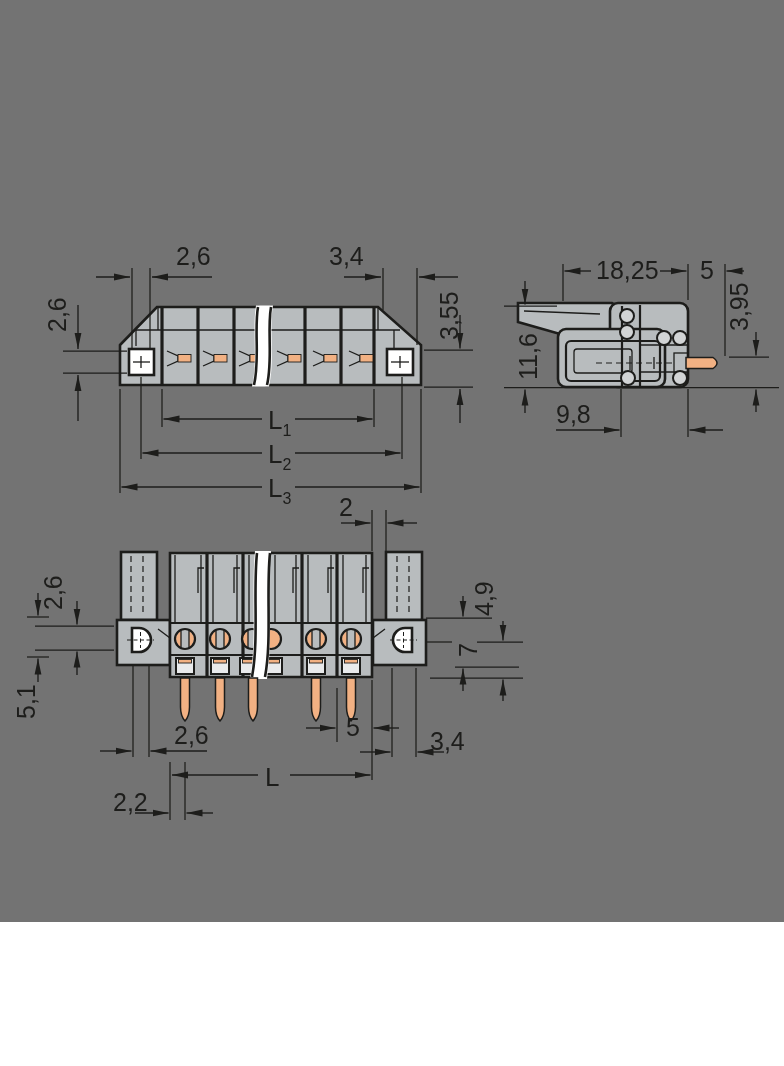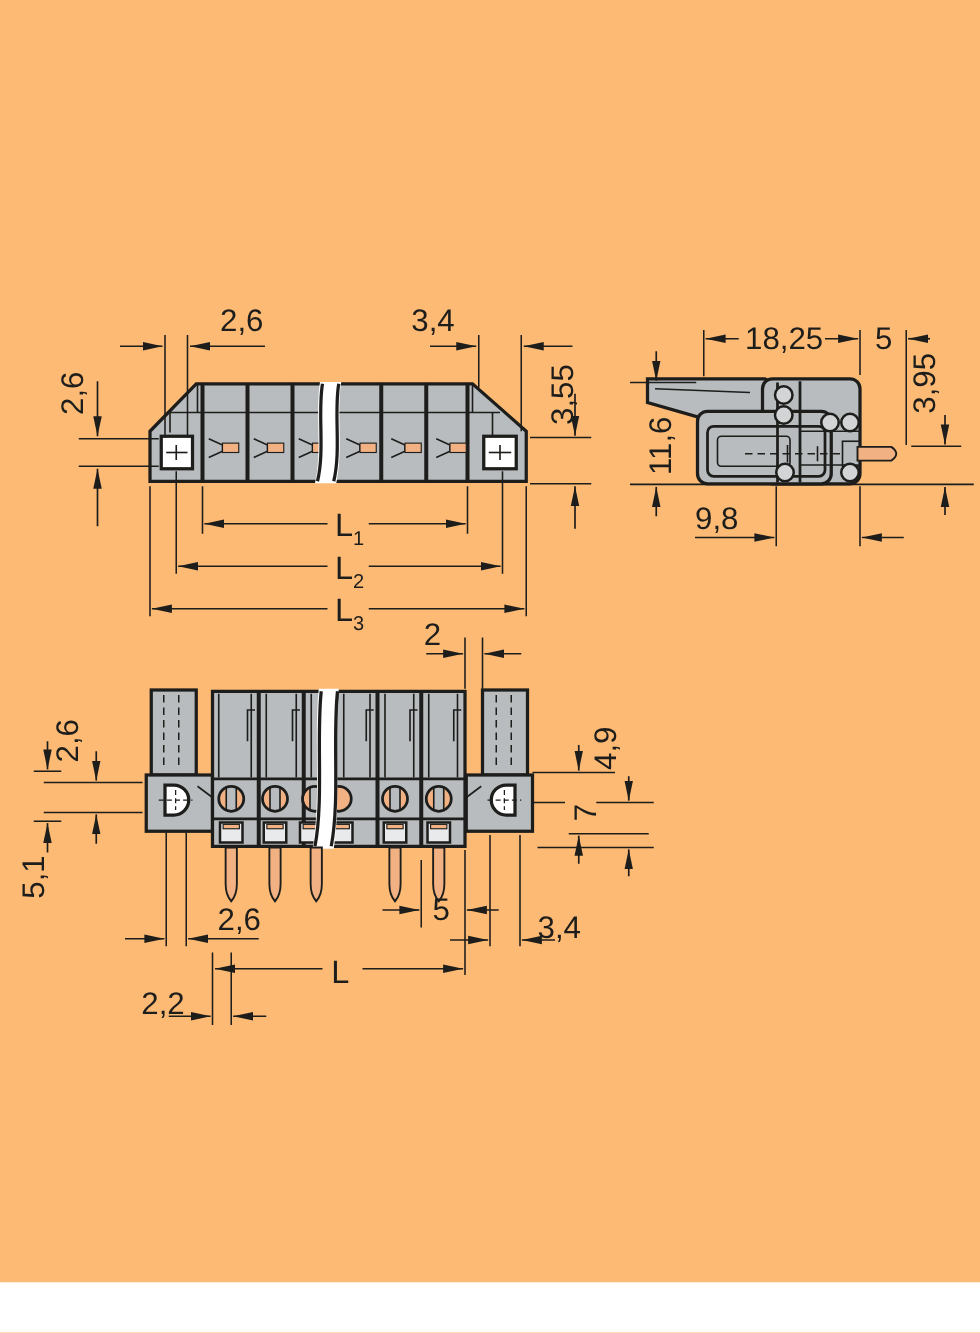--- a/index.html
+++ b/index.html
@@ -1,16 +1,16 @@
 <!DOCTYPE html>
 <html><head>
 <meta charset="utf-8">
 <style>
   html,body{margin:0;padding:0;background:#fff;}
-  #page{position:relative;width:784px;height:1026px;background:#fdba74;overflow:hidden;}
+  #page{position:relative;width:784px;height:922px;background:#737373;overflow:hidden;}
   svg{position:absolute;left:0;top:0;}
   
   .body{fill:#b8bcbe;stroke:#1d1d1b;stroke-width:2.6;stroke-linejoin:miter;}
   .t3{stroke:#1d1d1b;stroke-width:3.2;fill:none;}
   .t2{stroke:#1d1d1b;stroke-width:2.2;fill:none;}
   .t1{stroke:#1d1d1b;stroke-width:1.3;fill:none;}
   .ext{stroke:#1d1d1b;stroke-width:1.25;fill:none;}
   .dim{stroke:#1d1d1b;stroke-width:1.35;fill:none;}
   .hole{fill:#ffffff;stroke:#1d1d1b;stroke-width:2.6;}
   .wavy{fill:none;stroke:#1d1d1b;stroke-width:2.6;}

